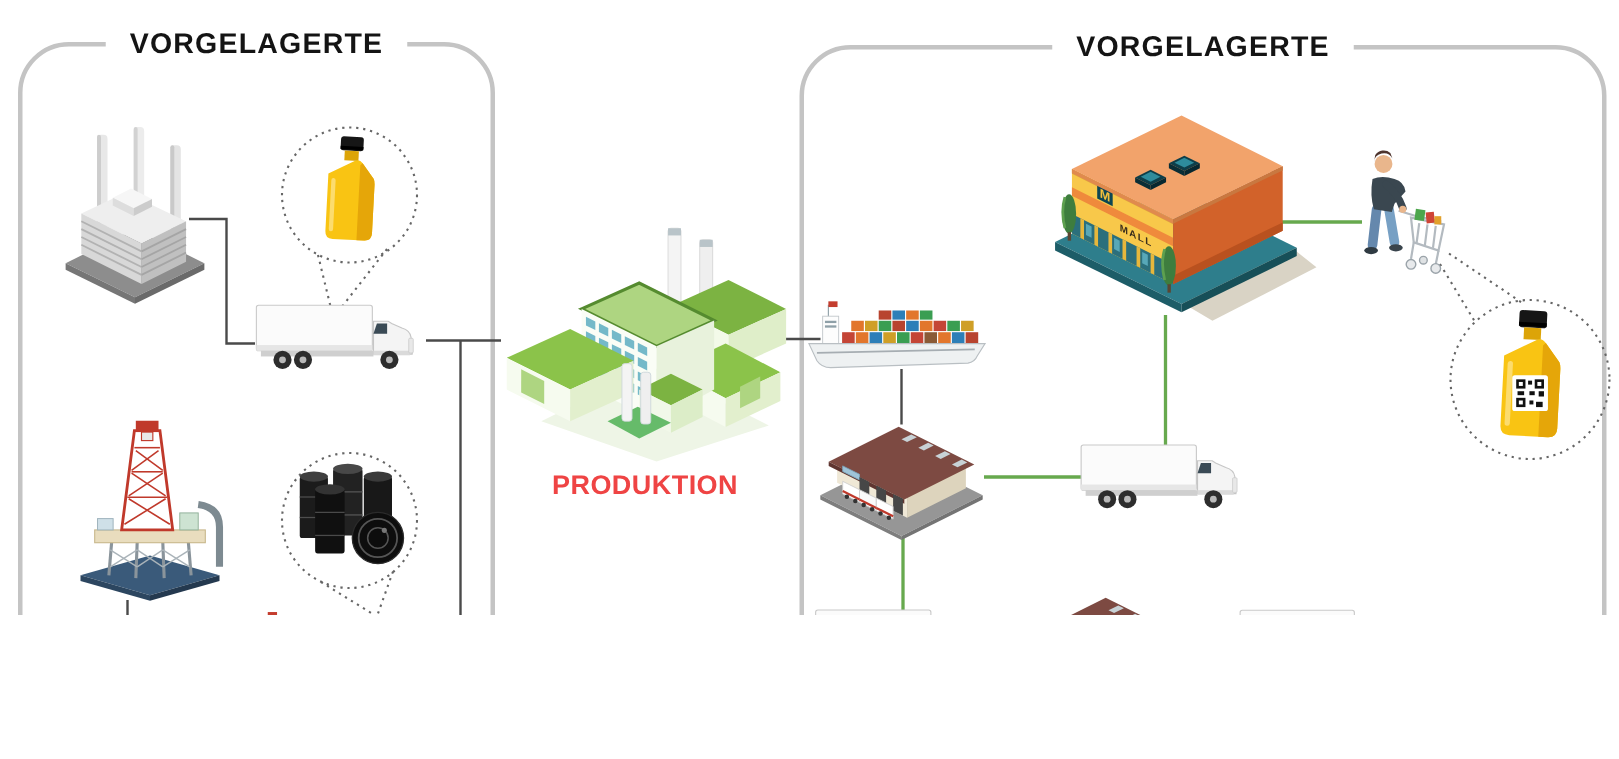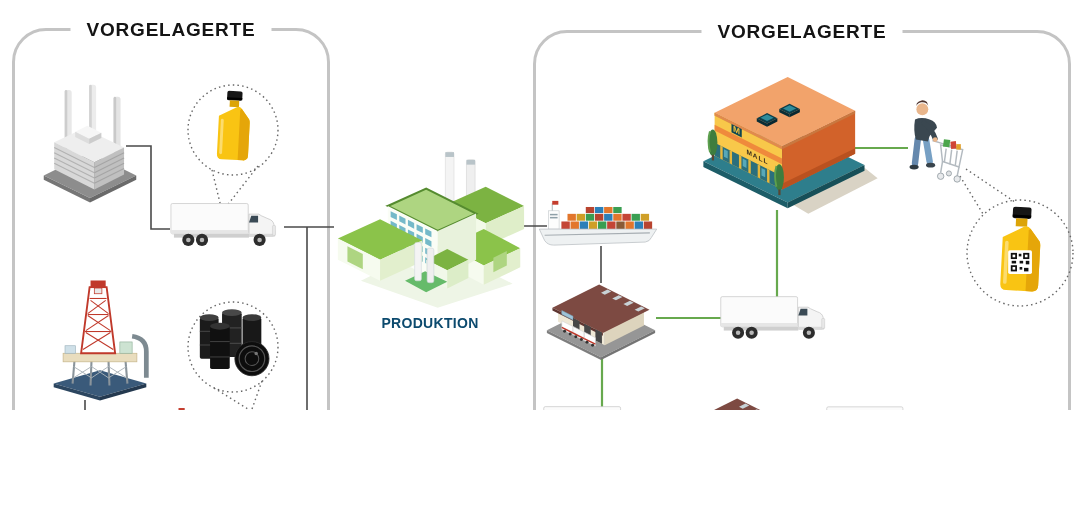--- a/index.html
+++ b/index.html
@@ -9,21 +9,21 @@
   .defs{position:absolute;width:0;height:0}
   .box{position:absolute;border:3px solid #c4c4c4;border-radius:34px;z-index:1;background:transparent}
   .upstream-box{left:12px;top:28px;width:318px;height:468px}
   .downstream-box{left:533px;top:30px;width:538px;height:466px}
   .box-title{position:absolute;top:0;left:50%;transform:translate(-50%,-54%);background:#fff;
              padding:0 16px;font-size:19px;font-weight:bold;color:#141414;letter-spacing:.8px;white-space:nowrap}
   .overlay{position:absolute;left:0;top:0;width:1079px;height:506px;z-index:2;pointer-events:none}
   .node{position:absolute;z-index:3}
   .node svg{width:100%;height:100%;display:block;overflow:visible}
   .production-label{position:absolute;left:336px;top:312px;width:188px;text-align:center;
-                    font-size:14px;font-weight:bold;color:#0c4a6e;line-height:22px;letter-spacing:.3px;z-index:3}
+                    font-size:18px;font-weight:bold;color:#ef4444;line-height:22px;letter-spacing:.3px;z-index:3}
   .production-label span{display:block}
 </style>
 </head>
 <body>
 
 <div class="canvas">
 
   <svg class="defs" aria-hidden="true">
     <symbol id="sym-truck">
       <rect x="1" y="2" width="102" height="40" rx="2" fill="#fbfbfb" stroke="#c9c9c9"></rect>

